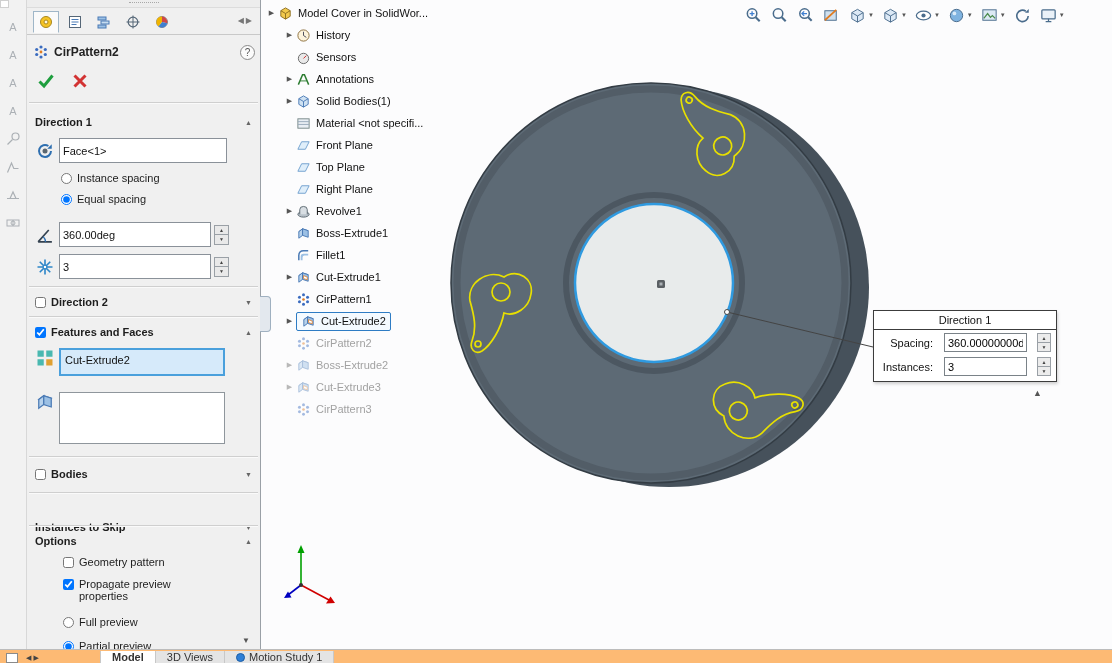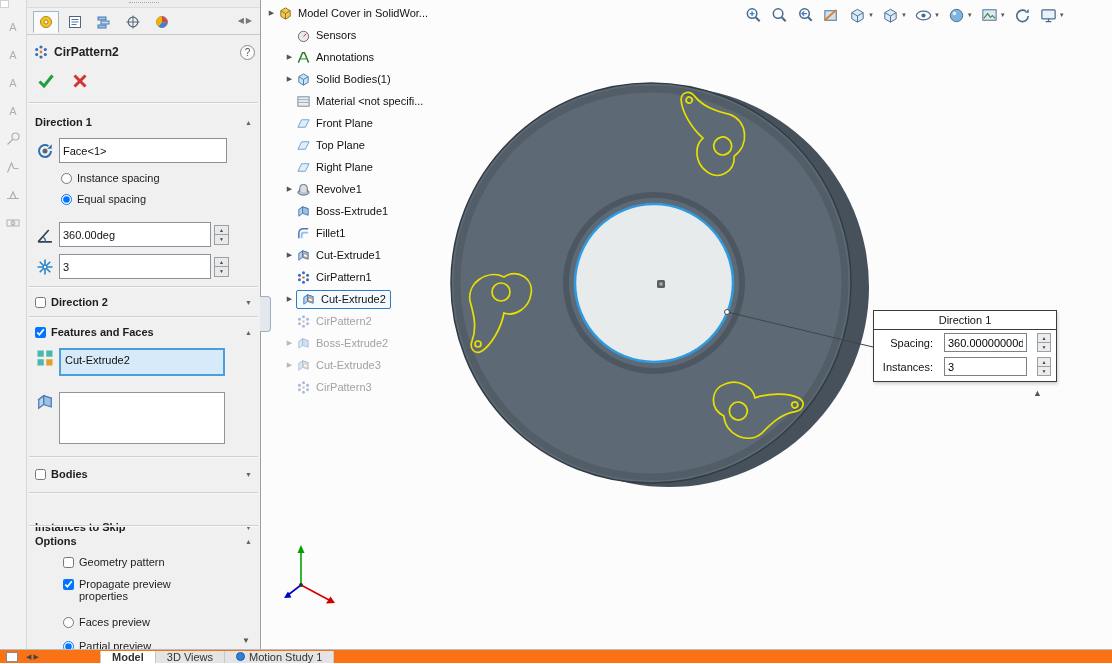--- a/index.html
+++ b/index.html
@@ -83,21 +83,21 @@
 .cfield input{font:inherit;border:none;outline:none;width:100%;background:transparent}
 .cspin{width:14px;height:19px;display:flex;flex-direction:column;flex:none;margin-left:-1px}
 .cspin b{flex:1;display:flex;align-items:center;justify-content:center;font-size:5px;color:#444;background:#ececec;border:1px solid #9aa0a6;font-weight:normal}
 .cspin b:first-child{border-bottom:none}
 .callout-collapse{position:absolute;left:772px;top:388px;color:#555;font-size:9px;z-index:20}
 
 
 .triad{position:absolute;left:14px;top:540px}
 
 
-.status{position:absolute;left:0;top:649px;width:1112px;height:14px;background:#f97316;border-top:1px solid #bcbcbc;display:flex;align-items:center;font-size:11px}
+.status{position:absolute;left:0;top:649px;width:1112px;height:14px;background:#fdba74;border-top:1px solid #bcbcbc;display:flex;align-items:flex-end;font-size:11px}
 .st-left{width:100px;display:flex;align-items:center;gap:8px;padding-left:6px}
 .st-nav{color:#444;font-size:7px;letter-spacing:2px}
 .st-sheet{width:12px;height:10px;background:#fff;border:1px solid #8a8a8a}
 .stab{display:flex;align-items:center;gap:4px;padding:0 11px;border-right:1px solid #c8c8c8;color:#333;background:#e4e4e4}
 .stab.active{background:#fff;font-weight:bold;border-left:1px solid #c8c8c8}
 .mdot{width:9px;height:9px;border-radius:50%;background:#2f7fd6;border:1px solid #1c5ea6}
 </style>
 </head>
 <body>
 
@@ -494,21 +494,21 @@
     <label class="pm-opt" style="top:556px;left:36px">
       <input type="checkbox" style="">
       <span>Geometry pattern</span>
     </label>
     <label class="pm-opt" style="top:578px;left:36px;width:158px">
       <input type="checkbox" checked="" style="">
       <span>Propagate preview properties</span>
     </label>
     <label class="pm-opt" style="top:616px;left:36px">
       <input type="radio" name="prev" style="">
-      <span>Faces preview</span>
+      <span>Full preview</span>
     </label>
     <label class="pm-opt" style="top:640px;left:36px">
       <input type="radio" name="prev" checked="" style="">
       <span>Partial preview</span>
     </label>
     <div class="pm-more">▼</div>
   </div>
 
   <div class="flyout-handle"></div>
 
@@ -545,20 +545,27 @@
 
     <div class="tree">
       <div class="trow">
         <span class="arr">▶</span>
         <svg class="ti">
             <use href="#i-part"></use>
           </svg>
         <span class="tlabel">Model Cover in SolidWor...</span>
       </div>
       <div class="trow child">
+        <span class="arr">▶</span>
+        <svg class="ti">
+            <use href="#i-history"></use>
+          </svg>
+        <span class="tlabel">History</span>
+      </div>
+      <div class="trow child">
         <span class="arr none"></span>
         <svg class="ti">
             <use href="#i-sensors"></use>
           </svg>
         <span class="tlabel">Sensors</span>
       </div>
       <div class="trow child">
         <span class="arr">▶</span>
         <svg class="ti">
             <use href="#i-annot"></use>

